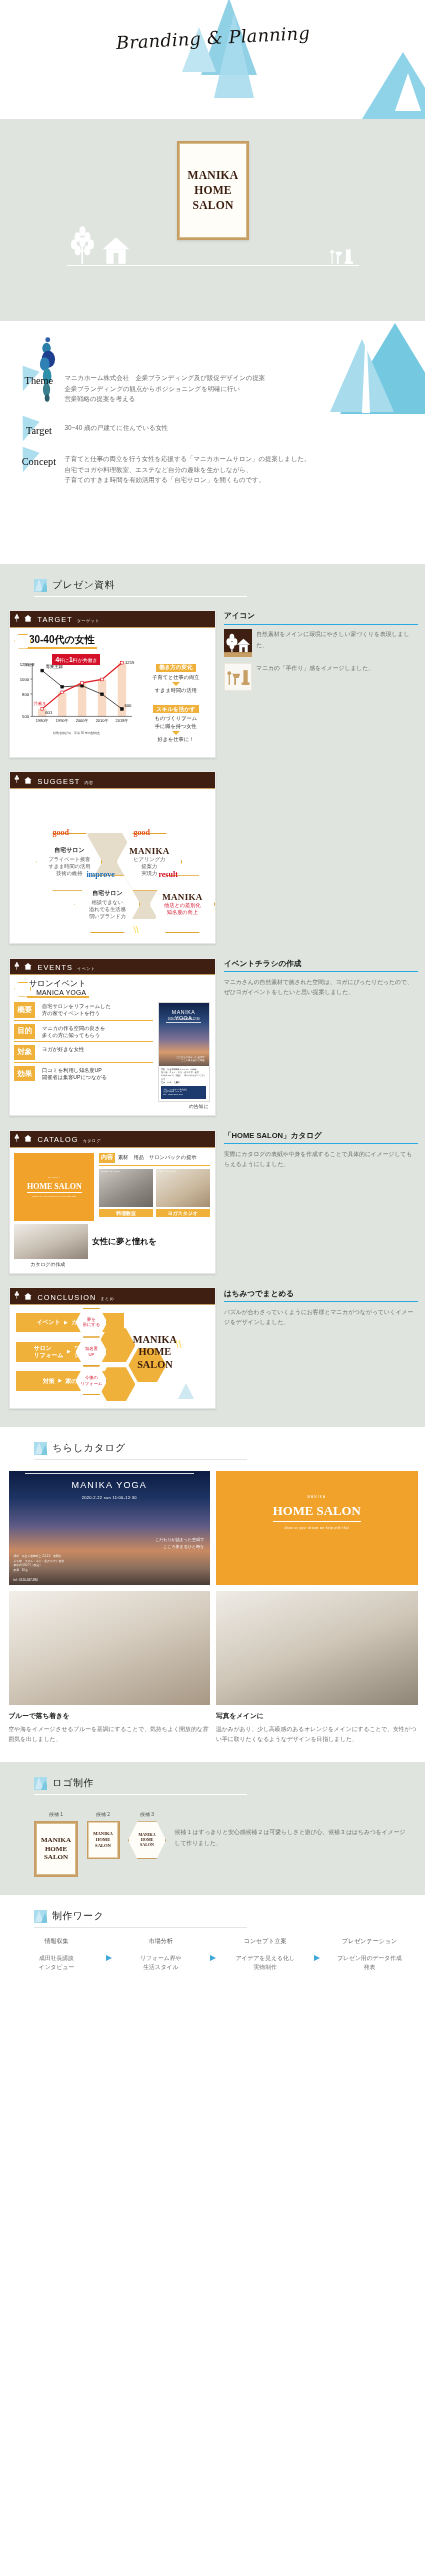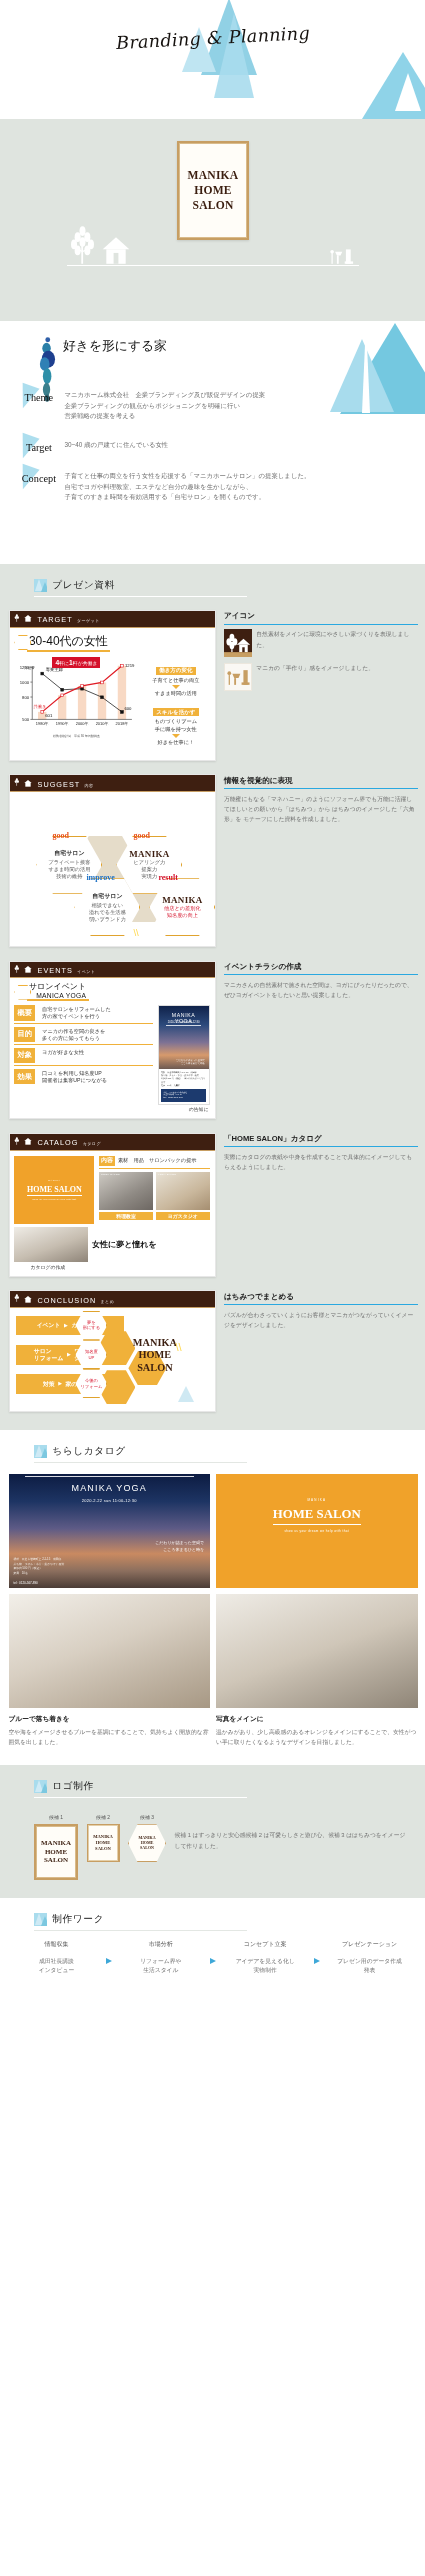--- a/index.html
+++ b/index.html
@@ -332,22 +332,22 @@
   .hex-head { display: flex; align-items: center; margin-bottom: 2.4px; }
   .hex-white {
     width: 17px; height: 15px;
     background: #ffffff;
     border: 1.2px solid #f0b13a;
     clip-path: polygon(25% 0, 75% 0, 100% 50%, 75% 100%, 25% 100%, 0 50%);
     margin-right: -4.9px;
     box-shadow: 0 0.6px 1.8px rgba(0,0,0,.2);
   }
   .hex-title {
-    font-size: 12px;
-    font-weight: 400;
+    font-size: 10px;
+    font-weight: 700;
     color: #111;
     border-bottom: 2.4px solid #f0b13a;
     padding: 0 2.4px 0.6px 2.4px;
   }
   .chart-wrap { display: flex; gap: 3.6px; margin-top: 3.6px; }
   .chart-box { width: 124px; flex: 0 0 124px; position: relative; }
   .redbadge {
     position: absolute;
     left: 38px; top: 1.2px;
     background: #d5112a;
@@ -755,21 +755,20 @@
       <g>
         <circle cx="21" cy="6" r="4" fill="#2f5fa8"></circle>
         <ellipse cx="19" cy="20" rx="7" ry="9" fill="#2a7fa8"></ellipse>
         <ellipse cx="22" cy="38" rx="11" ry="14" fill="#1e3f8f"></ellipse>
         <ellipse cx="16" cy="46" rx="8" ry="11" fill="#2f80b5"></ellipse>
         <ellipse cx="20" cy="66" rx="7" ry="13" fill="#2e8fa8"></ellipse>
         <ellipse cx="19" cy="88" rx="6" ry="11" fill="#3a7f8c"></ellipse>
         <ellipse cx="20" cy="102" rx="4" ry="6" fill="#2c5f6b"></ellipse>
       </g>
     </svg>
-    <div class="catch-title">好きを形にする家</div>
 
     <div class="tt-rows">
       <div class="tt-row">
         <div class="tt-key"><i class="kite"></i><span>Theme</span></div>
         <div class="tt-val" style="white-space:pre-line">マニカホーム株式会社　企業ブランディング及び販促デザインの提案
 企業ブランディングの観点からポジショニングを明確に行い
 営業戦略の提案を考える</div>
       </div>
       <div class="tt-row">
         <div class="tt-key"><i class="kite"></i><span>Target</span></div>
@@ -976,24 +975,20 @@
               <div class="hx-mk">MANIKA</div>
               <div class="hx-b red" style="white-space:pre-line">他店との差別化
 知名度の向上</div>
             </div>
             <div class="hx-label" style="left:144px;top:41px;color:#d5112a">result</div>
 
             <div style="position:absolute;left:119px;bottom:2.4px;color:#ffd84d;font-size:9.7px">\\</div>
           </div>
         </div>
       </div>
-      <div class="note">
-        <div class="note-h">情報を視覚的に表現</div>
-        <div class="note-p">万能蜜にもなる「マネハニー」のようにソフォーム界でも万能に活躍してほしいとの願いから「はちみつ」から はちみつのイメージした「六角形」を モチーフにした資料を作成しました。</div>
-      </div>
     </div>
 
     <div class="slide-row">
       <div class="slide">
         <div class="slide-bar">
           <span class="bar-icons">
             <svg width="8.5" height="8.5" viewBox="0 0 24 24">
                 <g fill="#fff">
                   <ellipse cx="8" cy="5" rx="3" ry="4"></ellipse>
                   <ellipse cx="5" cy="10" rx="3" ry="4"></ellipse>

